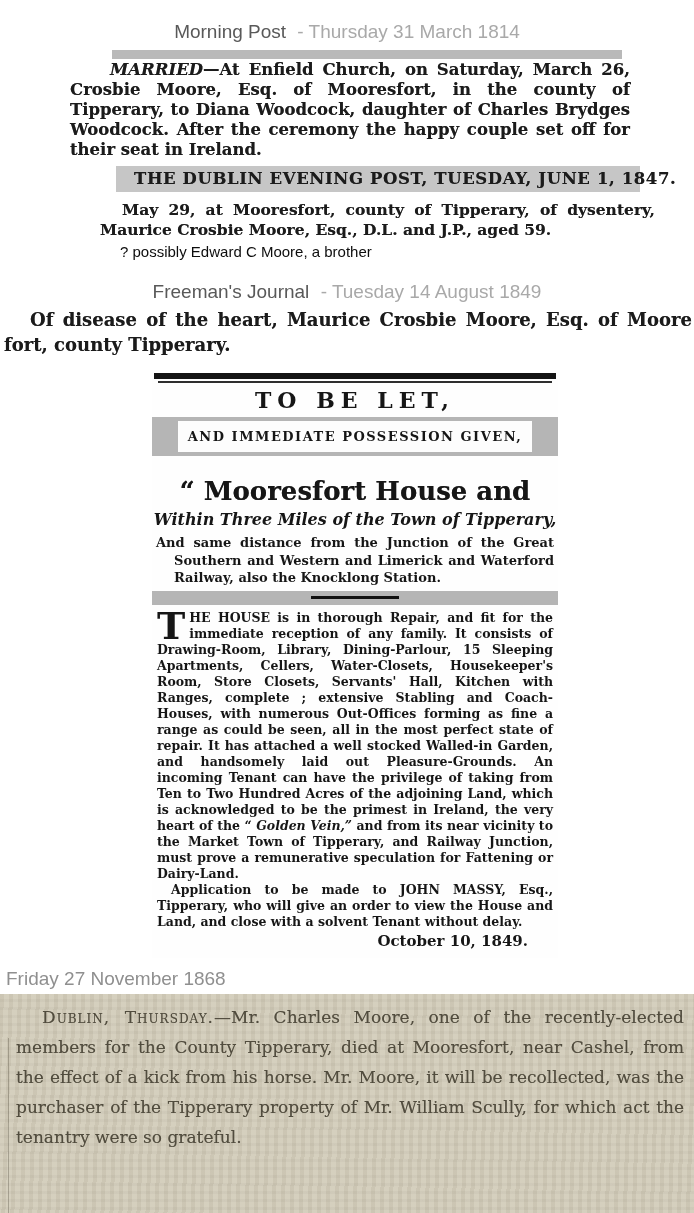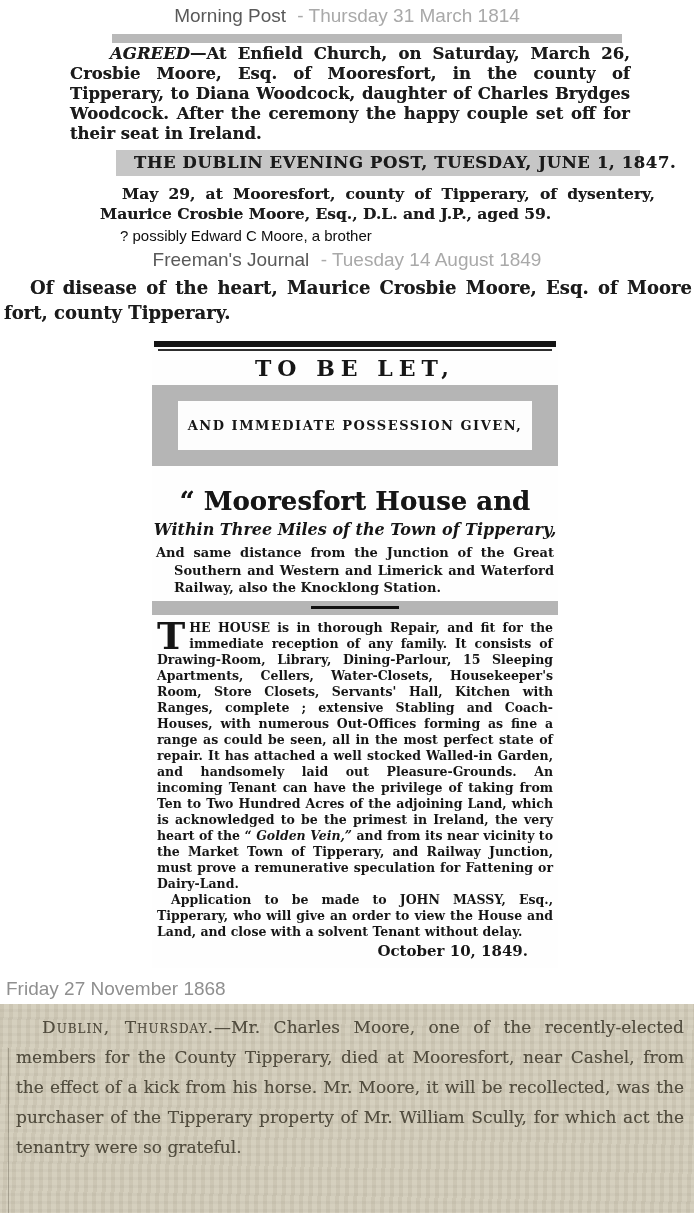--- a/index.html
+++ b/index.html
@@ -1,20 +1,20 @@
 <!DOCTYPE html>
 <html><head>
 <meta charset="utf-8">
 <style>
   html,body{margin:0;padding:0;}
   body{width:694px;height:1213px;background:#ffffff;overflow:hidden;
        font-family:"Liberation Sans",sans-serif;}
   
   .caption{font-size:19px;line-height:22px;}
-  .caption.center{text-align:center;padding-top:5px;}
+  .caption.center{text-align:center;padding-top:21px;}
   .cap-src{color:#595959;}
   .cap-date{color:#a9a9a9;margin-left:6px;}
   .caption.left{color:#8f8f8f;margin:10px 0 0 6px;}
   
   .news{font-family:"DejaVu Serif",serif;font-weight:700;color:#1b1b1b;
         text-shadow:0 0 0.5px rgba(20,20,20,.55);}
   
   .clip-married{margin:7px 0 0 70px;width:560px;}
   .band-top{height:9px;background:#b9b9b9;margin-left:42px;width:510px;}
   .clip-married p{margin:1px 0 0 0;font-size:16.5px;line-height:20px;
@@ -34,22 +34,22 @@
   
   .ad{margin:16px 0 0 152px;width:406px;background:#fefefe;
       font-family:"DejaVu Serif",serif;color:#161616;padding-bottom:8px;}
   .ad-rule1{height:6px;background:#141414;margin:0 2px;}
   .ad-rule2{height:2px;background:#2e2e2e;margin:2px 6px 0 6px;}
   .ad-tobelet{text-align:center;font-size:22px;font-weight:700;
               letter-spacing:6px;margin-top:4px;}
   .ad-term{text-align:center;font-size:15px;font-weight:700;margin-top:1px;
            letter-spacing:.4px;white-space:nowrap;}
   .ad-grayband{background:#b5b5b5;padding:4px 0;margin-top:4px;}
-  .ad-whitebox{background:#fdfdfd;width:max-content;margin:12px auto;
-               padding:17px 10px;font-size:13px;font-weight:700;letter-spacing:1.5px;}
+  .ad-whitebox{background:#fdfdfd;width:max-content;margin:0 auto;
+               padding:8px 10px;font-size:13px;font-weight:700;letter-spacing:1.5px;}
   .ad-house{text-align:center;font-size:26px;font-weight:700;line-height:31px;
             margin-top:20px;text-shadow:0 0 .6px rgba(0,0,0,.6);}
   .ad-within{text-align:center;font-style:italic;font-weight:700;font-size:16px;
              margin-top:3px;white-space:nowrap;}
   .ad-distance{font-weight:700;font-size:13px;line-height:17.5px;text-align:justify;
                margin:5px 4px 0 4px;padding-left:18px;text-indent:-18px;}
   .ad-divider{background:#b5b5b5;height:14px;margin-top:4px;display:flex;
               align-items:center;justify-content:center;}
   .ad-divider-rule{width:88px;height:3px;background:#111;}
   .ad-body{font-weight:700;font-size:12.5px;line-height:16px;text-align:justify;
@@ -78,21 +78,21 @@
 </head>
 <body>
 
 <div class="caption center">
   <span class="cap-src">Morning Post</span>
   <span class="cap-date">- Thursday 31 March 1814</span>
 </div>
 
 <div class="clip-married news">
   <div class="band-top"></div>
-  <p><span class="lead-italic">AGREED</span><span>—At Enfield Church, on Saturday, March 26, Crosbie Moore, Esq. of Mooresfort, in the county of Tipperary, to Diana Woodcock, daughter of Charles Brydges Woodcock. After the ceremony the happy couple set off for their seat in Ireland.</span></p>
+  <p><span class="lead-italic">MARRIED</span><span>—At Enfield Church, on Saturday, March 26, Crosbie Moore, Esq. of Mooresfort, in the county of Tipperary, to Diana Woodcock, daughter of Charles Brydges Woodcock. After the ceremony the happy couple set off for their seat in Ireland.</span></p>
 </div>
 
 <div class="dub-band news">THE DUBLIN EVENING POST, TUESDAY, JUNE 1, 1847.</div>
 <div class="dub-body news">May 29, at Mooresfort, county of Tipperary, of dysentery, Maurice Crosbie Moore, Esq., D.L. and J.P., aged 59.</div>
 <div class="annotation">? possibly Edward C Moore, a brother</div>
 
 <div class="caption center">
   <span class="cap-src">Freeman's Journal</span>
   <span class="cap-date">- Tuesday 14 August 1849</span>
 </div>

